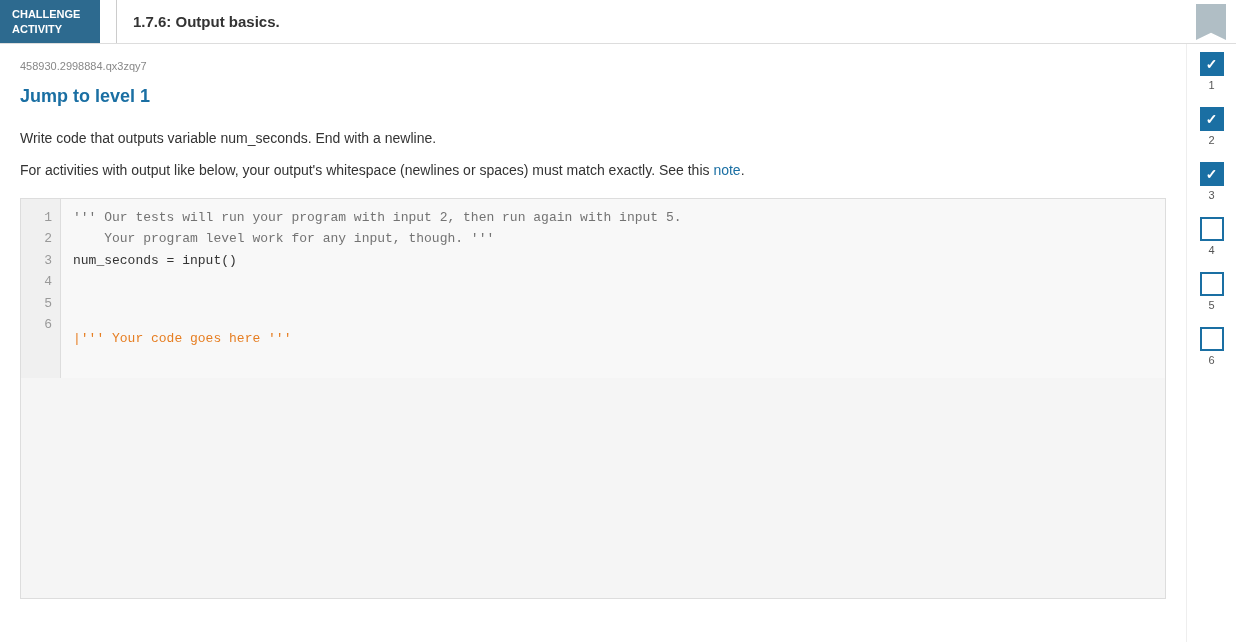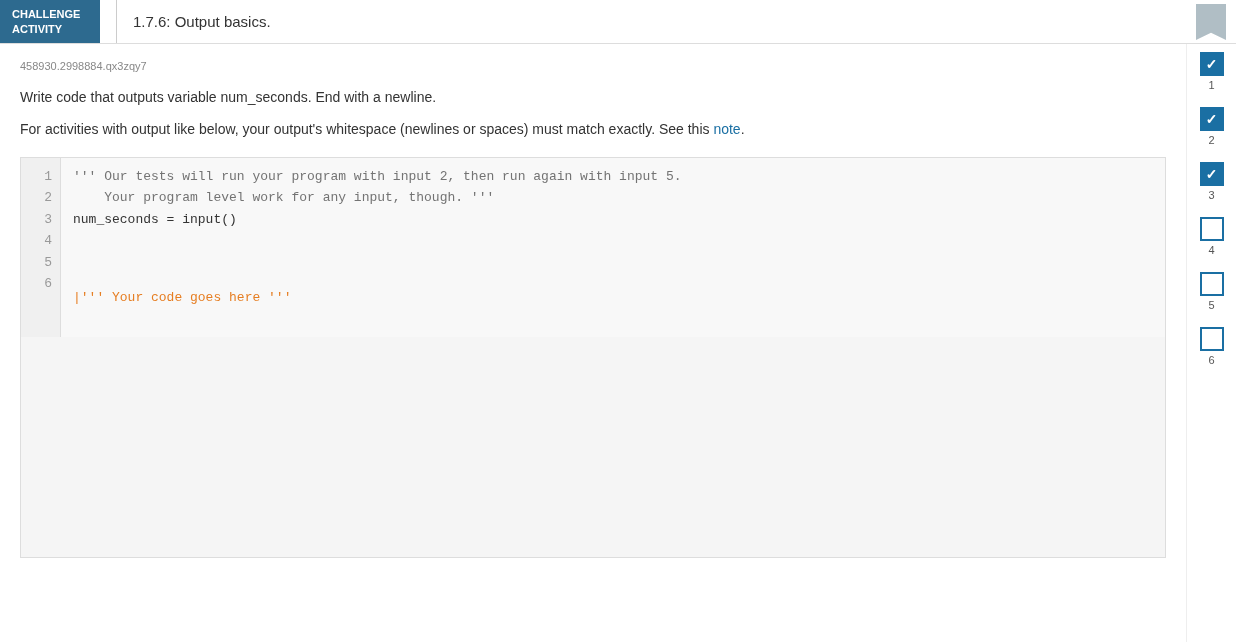--- a/index.html
+++ b/index.html
@@ -42,20 +42,21 @@
     .header-divider {
       width: 1px;
       height: 100%;
       background: #ccc;
       margin: 0 16px;
     }
 
     .header-title {
       font-size: 15px;
       color: #333;
+      font-weight: bold;
     }
 
     
     .bookmark-icon {
       position: absolute;
       top: 0;
       right: 0;
       width: 50px;
       height: 44px;
       display: flex;
@@ -226,20 +227,21 @@
     <div class="bookmark-shape"></div>
   </div>
 </div>
 
 <div class="main-container">
 
   <div class="content-area">
 
     <div class="activity-id">458930.2998884.qx3zqy7</div>
 
+    <div class="jump-to-level">Jump to level 1</div>
 
     <div class="instruction-text">Write code that outputs variable num_seconds. End with a newline.</div>
 
     <div class="instruction-text">
       <span>For activities with output like below, your output's whitespace (newlines or spaces) must match exactly. See this </span><a href="#">note</a><span>.</span>
     </div>
 
     <div class="code-editor">
       <div class="code-editor-inner">
         <div class="line-numbers">

